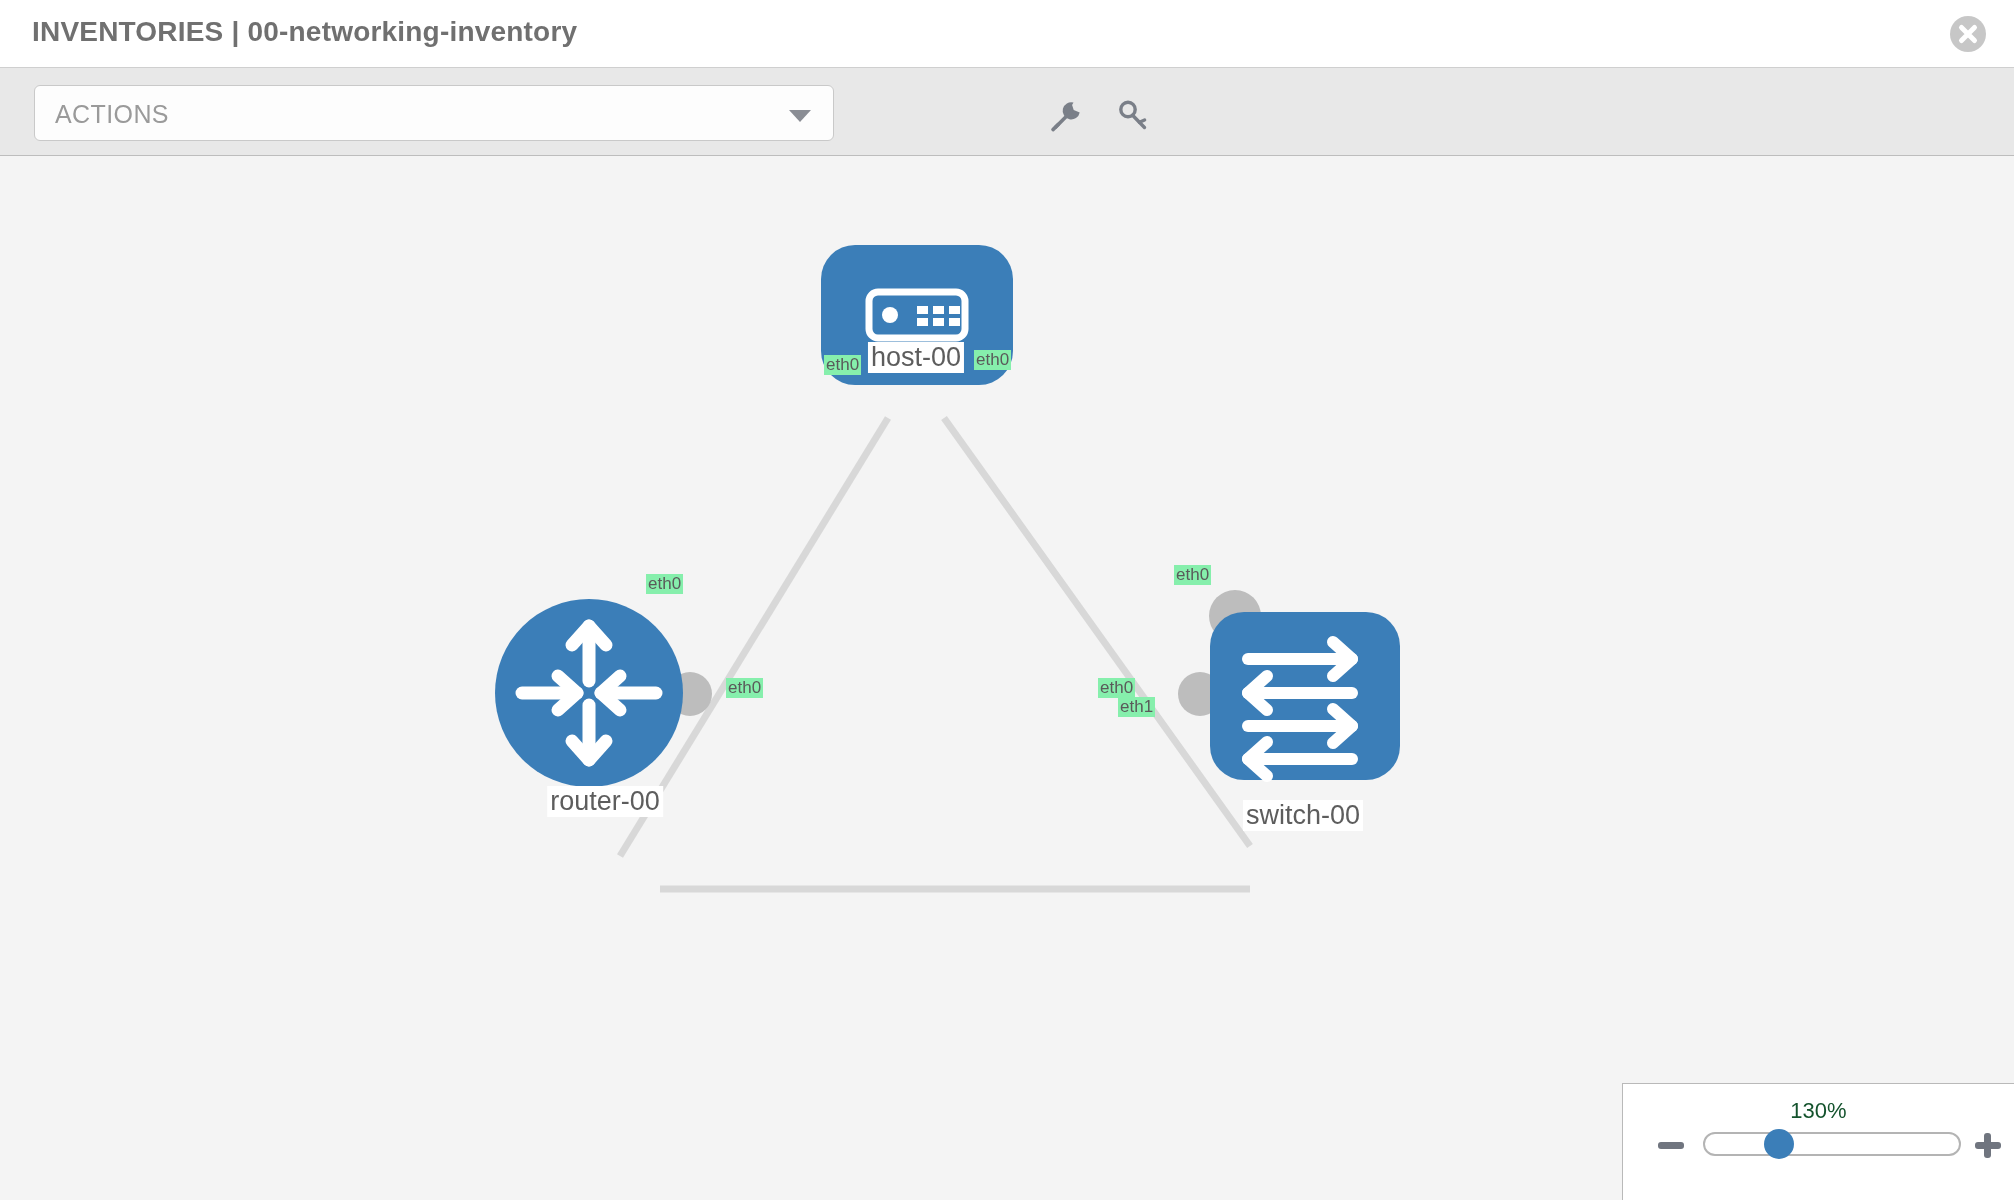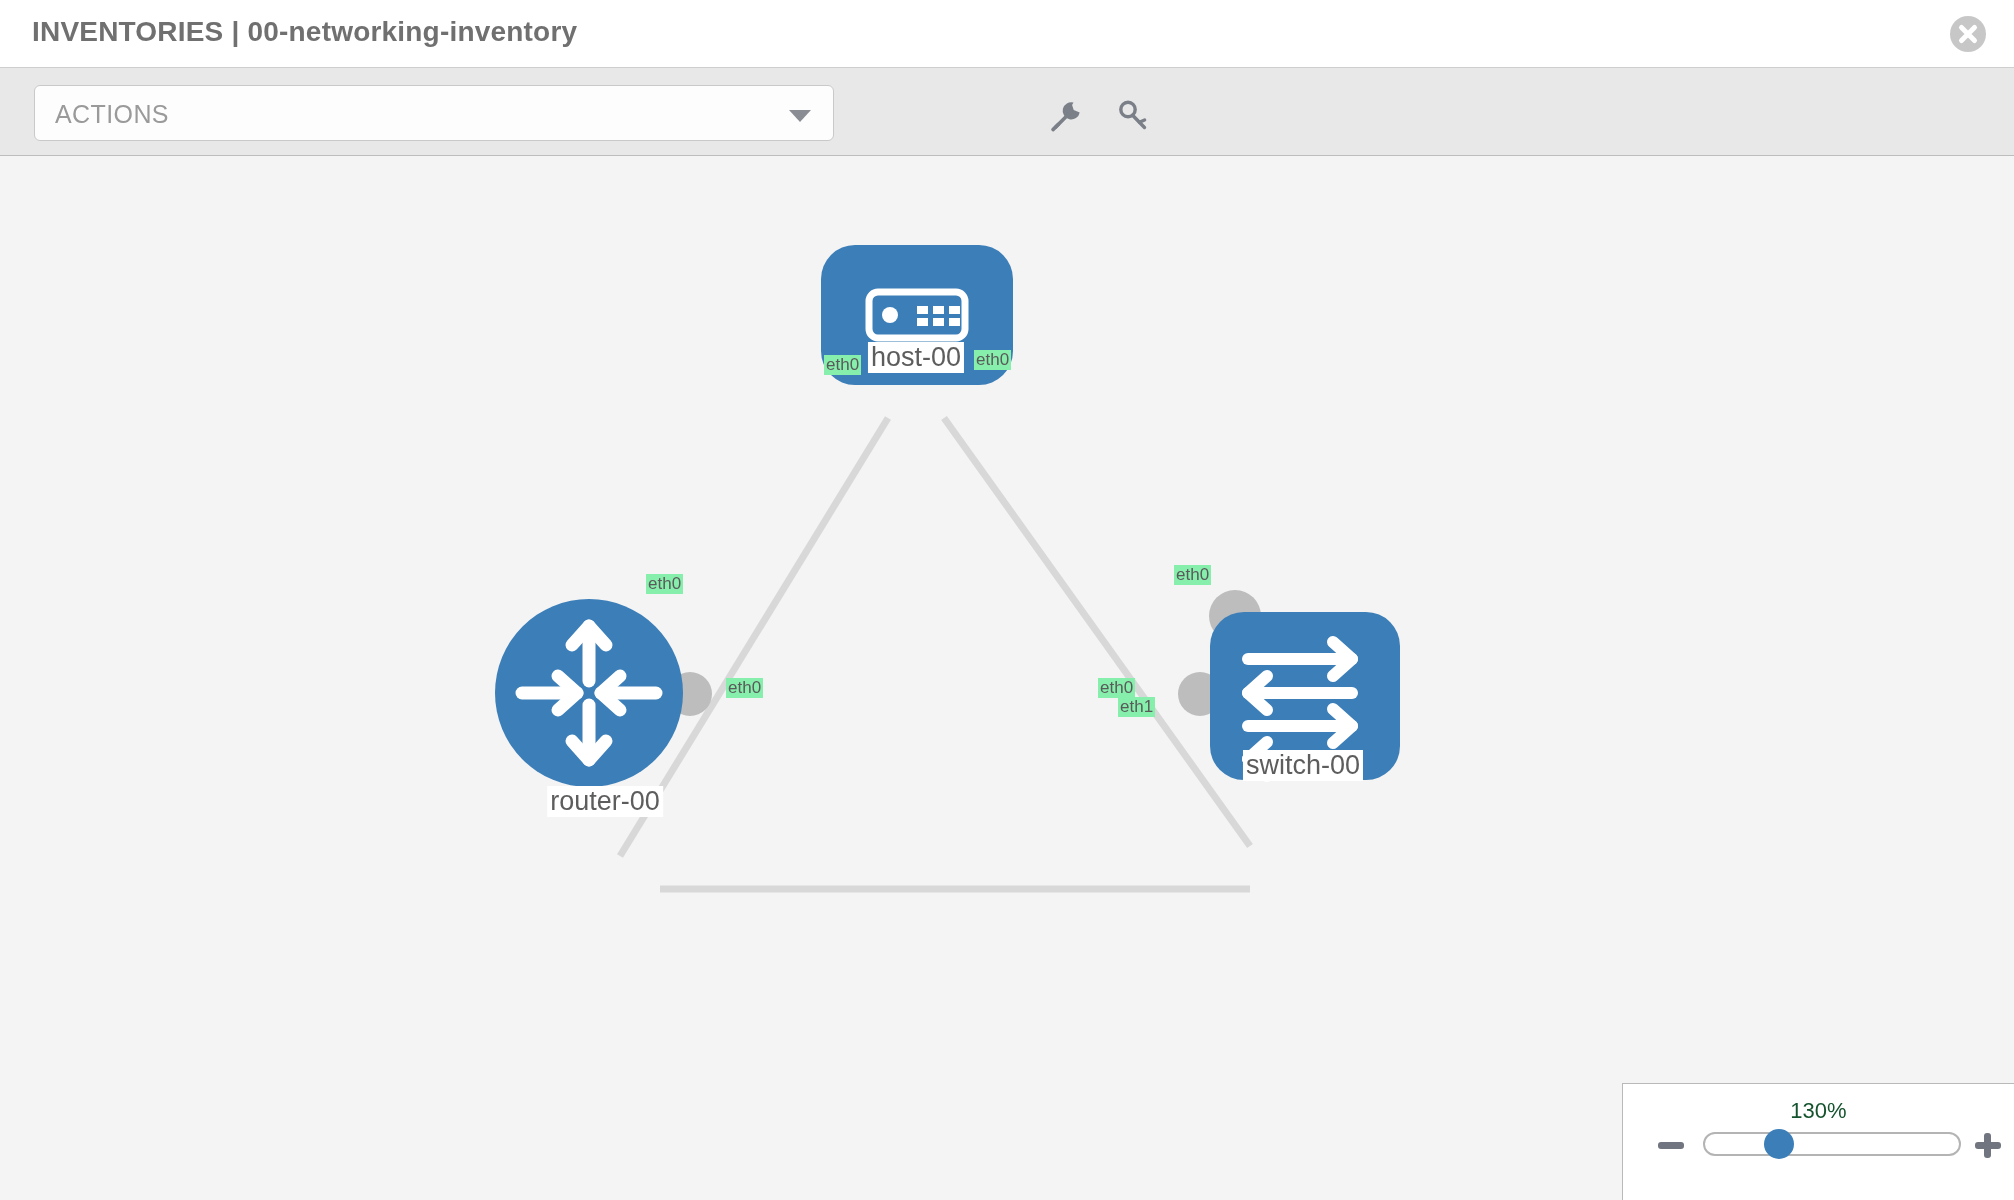--- a/index.html
+++ b/index.html
@@ -318,21 +318,21 @@
           <path d="M1248 570 L1352 570"></path>
           <path d="M1333 553 L1352 570 L1333 587"></path>
           <path d="M1352 603 L1248 603"></path>
           <path d="M1267 586 L1248 603 L1267 620"></path>
         </g>
       </g>
     </svg>
 
     <div class="node-label" style="left:916px; top:186px;text-align:right;">host-00</div>
     <div class="node-label" style="left:605px; top:630px;">router-00</div>
-    <div class="node-label" style="left:1303px; top:594px;">switch-00</div>
+    <div class="node-label" style="left:1303px; top:644px;">switch-00</div>
 
     <div class="iface-label" style="left:824px; top:199px;">eth0</div>
     <div class="iface-label" style="left:974px; top:194px;">eth0</div>
     <div class="iface-label" style="left:646px; top:418px;">eth0</div>
     <div class="iface-label" style="left:1174px; top:409px;">eth0</div>
     <div class="iface-label" style="left:726px; top:522px;">eth0</div>
     <div class="iface-label" style="left:1098px; top:522px;">eth0</div>
     <div class="iface-label" style="left:1118px; top:522px;margin-top:19px;">eth1</div>
   </div>
 

